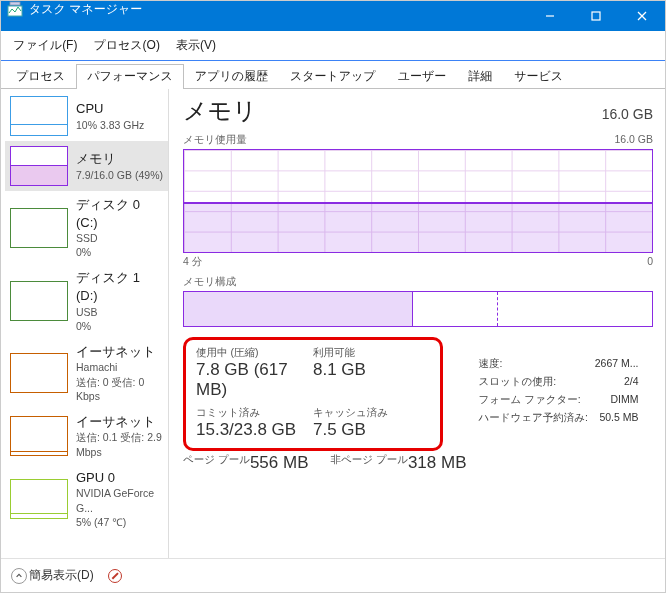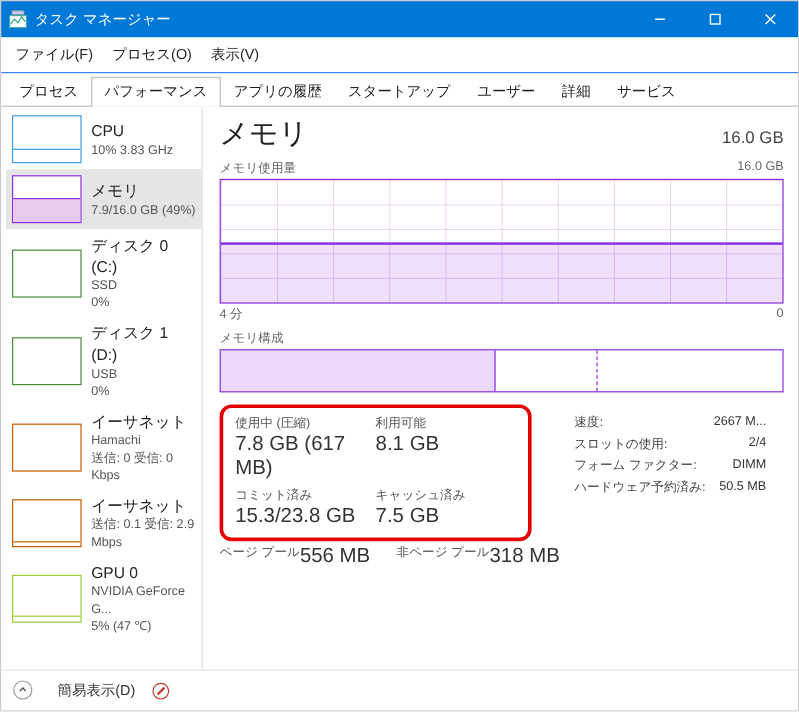--- a/index.html
+++ b/index.html
@@ -15,21 +15,21 @@
     --text:#222;
     --highlight:#eac9ef;
     --grid:#e8d0ef;
     --red:#e60000;
     --muted:#555;
   }
   *{box-sizing:border-box;}
   html,body{margin:0;padding:0;width:666px;height:593px;font-family:"Yu Gothic UI","Meiryo","Segoe UI",sans-serif;font-size:12px;color:var(--text);background:#eee;}
   .window{width:666px;height:593px;background:#fff;border:1px solid #ccc;display:flex;flex-direction:column;position:relative;}
   
-  .titlebar{height:30px;background:var(--accent);display:flex;align-items:center;color:#fff;padding-left:6px;}
+  .titlebar{height:30px;background:var(--accent);display:flex;align-items:flex-start;color:#fff;padding-left:6px;}
   .titlebar .app-icon{width:16px;height:16px;display:flex;align-items:center;justify-content:center;}
   .titlebar .app-icon svg{width:16px;height:16px;}
   .titlebar .title{margin-left:6px;font-size:12px;}
   .titlebar .spacer{flex:1;}
   .winbtn{width:46px;height:30px;display:flex;align-items:center;justify-content:center;}
   .winbtn svg{width:10px;height:10px;stroke:#fff;stroke-width:1.2;fill:none;}
   
   .menubar{display:flex;gap:8px;padding:4px 8px;border-bottom:1px solid #3b82f6;}
   .menubar .mitem{padding:2px 4px;cursor:default;}
   
@@ -74,29 +74,29 @@
   .memcomp{height:36px;border:1px solid var(--purple);background:#fff;margin-top:2px;position:relative;}
   .memcomp .c{position:absolute;top:0;bottom:0;}
   .memcomp .c1{left:0;width:49%;background:rgba(138,43,226,.18);border-right:1px solid var(--purple);}
   .memcomp .c2{left:49%;width:18%;border-right:1px dashed var(--purple);}
   
   .stats{display:flex;gap:12px;margin-top:10px;}
   .redbox{border:3px solid var(--red);border-radius:10px;padding:6px 10px 8px 10px;width:260px;}
   .grid2{display:grid;grid-template-columns:1fr 1fr;row-gap:6px;}
   .slabel{font-size:10.5px;color:#555;}
   .svalue{font-size:17px;color:#333;}
-  .right-stats{min-width:160px;margin-top:8px;}
+  .right-stats{min-width:160px;margin-top:20px;}
   .right-stats .row{display:flex;font-size:10.5px;margin-bottom:4px;gap:6px;}
   .right-stats .row .k{white-space:nowrap;flex:1;color:#444;}
   .right-stats .row .v{color:#333;}
   .pools{display:flex;gap:22px;margin-top:2px;}
   .pools .col{display:flex;flex-direction:row;}
   
   .footer{height:34px;border-top:1px solid #e1e1e1;display:flex;align-items:center;gap:14px;padding:0 10px;}
-  .footer .fitem{display:flex;align-items:flex-start;gap:21px;cursor:default;font-size:12px;color:#333;}
+  .footer .fitem{display:flex;align-items:flex-end;gap:2px;cursor:default;font-size:12px;color:#333;}
   .footer .link{color:#1a57c7;}
   .chev{width:16px;height:16px;border:1px solid #999;border-radius:50%;display:flex;align-items:center;justify-content:center;}
   .chev svg{width:8px;height:8px;stroke:#555;stroke-width:1.5;fill:none;}
   .resmon-ico{width:14px;height:14px;border:1.5px solid #c0392b;border-radius:50%;position:relative;}
   .resmon-ico::before{content:"";position:absolute;width:8px;height:1.5px;background:#c0392b;left:2px;top:5px;transform:rotate(-45deg);}
 </style>
 </head>
 <body>
 
 <div class="window">

